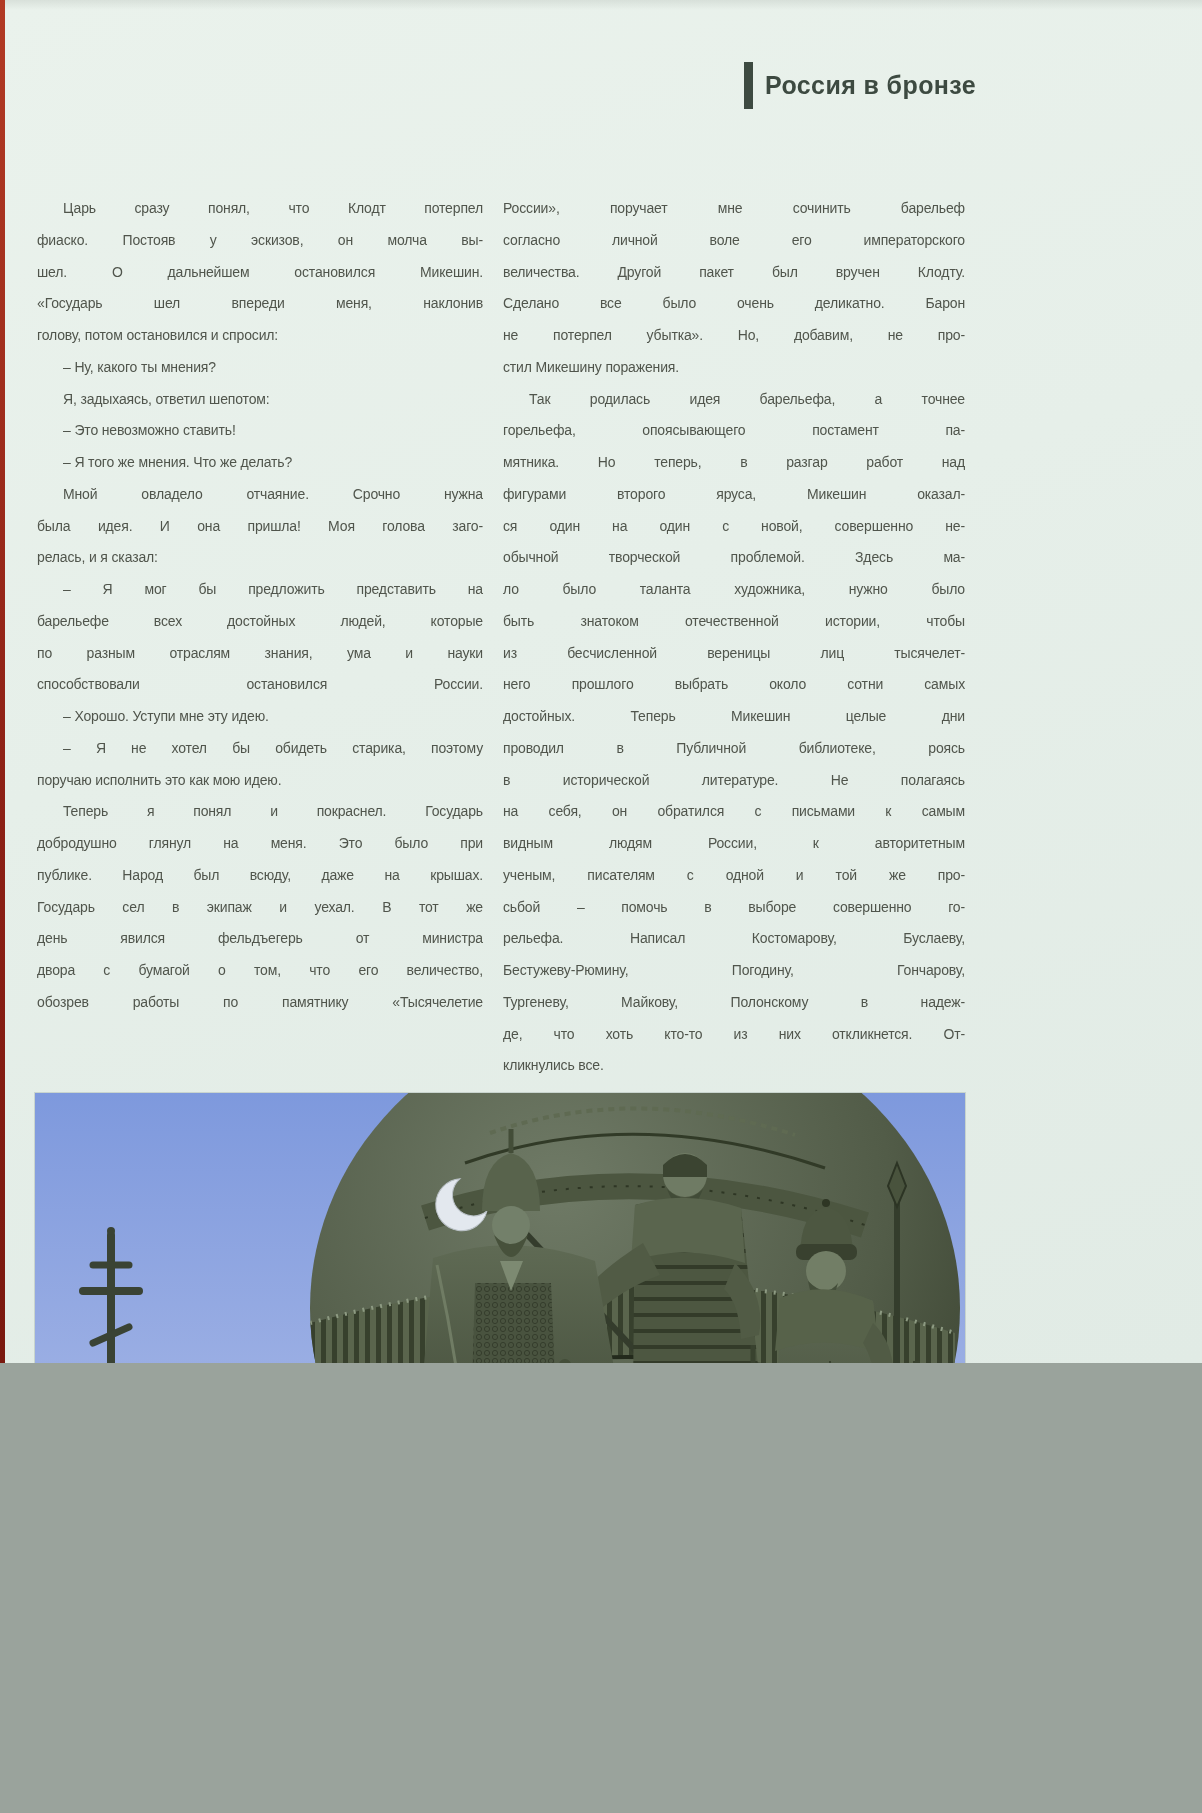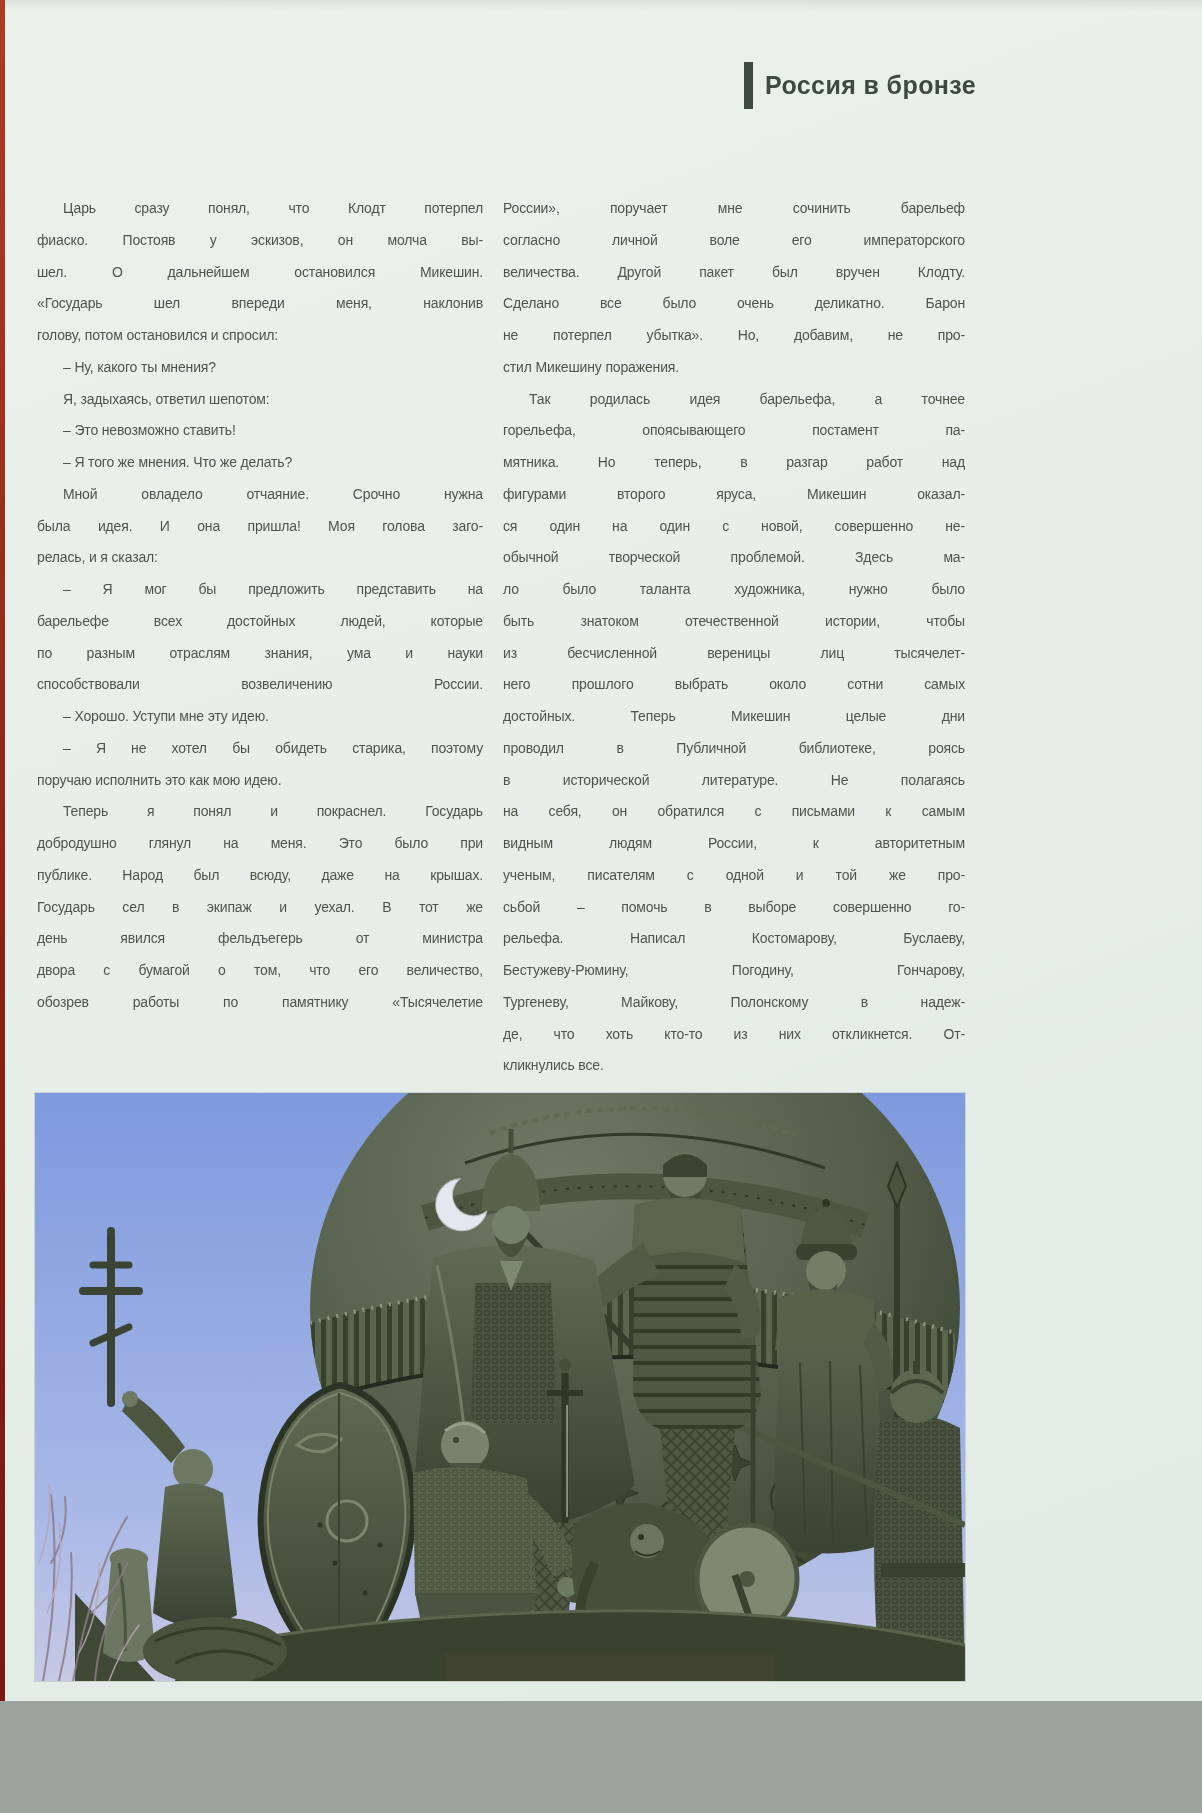--- a/index.html
+++ b/index.html
@@ -1,17 +1,17 @@
 <!DOCTYPE html>
 <html><head>
 <meta charset="utf-8">
 <style>
   html,body{margin:0;padding:0;background:#9aa39c;}
   #page{
-    position:relative;width:1202px;height:1701px;overflow:hidden;
+    position:relative;width:1202px;height:1363px;overflow:hidden;
     background:linear-gradient(160deg,#eaf2ec 0%,#e6efe9 45%,#e1ebe5 100%);
     font-family:"Liberation Sans","DejaVu Sans",sans-serif;
   }
   .spine{position:absolute;left:0;top:0;width:5px;height:100%;
     background:linear-gradient(#b23a24,#8c2015 60%,#7a190f);}
   .page-header{position:absolute;left:744px;top:62px;display:flex;align-items:center;}
   .header-bar{width:9px;height:47px;background:#3d4a41;margin-right:12px;}
   .page-title{font-size:25px;font-weight:700;color:#3d4a41;letter-spacing:.4px;white-space:nowrap;}
   .col{position:absolute;top:193px;font-size:14px;line-height:31.75px;color:#50554c;
     letter-spacing:-0.15px;}
@@ -52,21 +52,21 @@
         <div class="line i">– Ну, какого ты мнения?</div>
         <div class="line i">Я, задыхаясь, ответил шепотом:</div>
         <div class="line i">– Это невозможно ставить!</div>
         <div class="line i">– Я того же мнения. Что же делать?</div>
         <div class="line i j">Мной овладело отчаяние. Срочно нужна</div>
         <div class="line j">была идея. И она пришла! Моя голова заго-</div>
         <div class="line">релась, и я сказал:</div>
         <div class="line i j">– Я мог бы предложить представить на</div>
         <div class="line j">барельефе всех достойных людей, которые</div>
         <div class="line j">по разным отраслям знания, ума и науки</div>
-        <div class="line j">способствовали возвеличению России.</div>
+        <div class="line j">способствовали остановился России.</div>
         <div class="line i">– Хорошо. Уступи мне эту идею.</div>
         <div class="line i j">– Я не хотел бы обидеть старика, поэтому</div>
         <div class="line">поручаю исполнить это как мою идею.</div>
         <div class="line i j">Теперь я понял и покраснел. Государь</div>
         <div class="line j">добродушно глянул на меня. Это было при</div>
         <div class="line j">публике. Народ был всюду, даже на крышах.</div>
         <div class="line j">Государь сел в экипаж и уехал. В тот же</div>
         <div class="line j">день явился фельдъегерь от министра</div>
         <div class="line j">двора с бумагой о том, что его величество,</div>
         <div class="line j">обозрев работы по памятнику «Тысячелетие</div>

